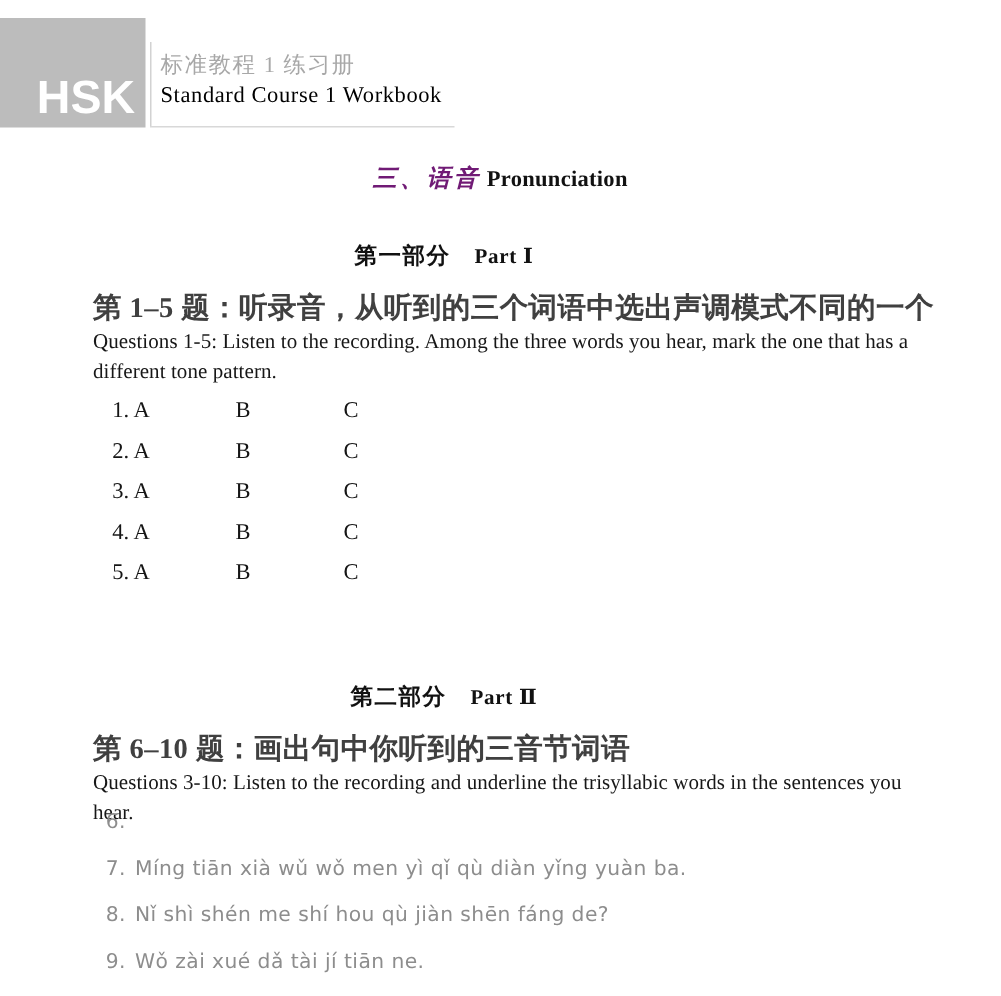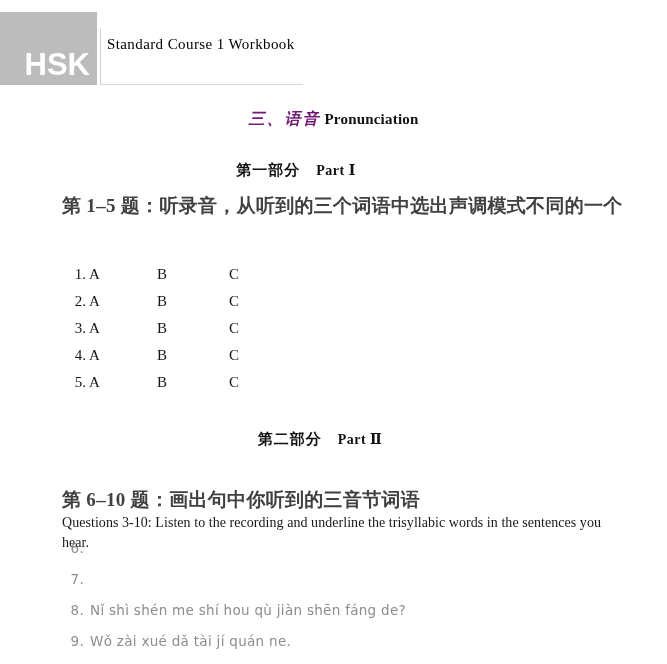--- a/index.html
+++ b/index.html
@@ -124,21 +124,21 @@
     color: #111;
   }
   .part-heading .en {
     font-size: 14px;
     font-weight: bold;
     margin-left: 12px;
     letter-spacing: 0.5px;
     color: #111;
   }
   #part-1-heading { top: 161px; }
-  #part-2-heading { top: 430px; padding-left: 24px; }
+  #part-2-heading { top: 455px; }
 
   
   .instruction {
     position: absolute;
     left: 62px;
     width: 566px;
   }
   .instruction .cn {
     font-size: 19px;
     font-weight: bold;
@@ -208,37 +208,39 @@
 </style>
 </head>
 <body>
 
 <div class="page-header">
   <div class="hsk-block">
     <div class="hsk-logo">HSK</div>
   </div>
   <div class="header-divider"></div>
   <div class="header-texts">
+    <div class="header-cn">标准教程 1  练习册</div>
     <div class="header-en">Standard Course 1  Workbook</div>
   </div>
   <div class="header-rule"></div>
 </div>
 
 <div class="chapter-title">
   <span class="cn">三、语音</span>
   <span class="en">Pronunciation</span>
 </div>
 
 <div class="part-heading" id="part-1-heading">
   <span class="cn">第一部分</span>
   <span class="en">Part Ⅰ</span>
 </div>
 
 <div class="instruction" id="instruction-1">
   <div class="cn">第 1–5 题：听录音，从听到的三个词语中选出声调模式不同的一个</div>
+  <div class="en">Questions 1-5: Listen to the recording. Among the three words you hear, mark the one that has a different tone pattern.</div>
 </div>
 
 <div class="options-list">
   <div class="option-row">
     <span class="num">1.</span>
     <span class="opt-a">A</span>
     <span class="opt-b">B</span>
     <span class="opt-c">C</span>
   </div>
   <div class="option-row">
@@ -276,22 +278,23 @@
   <div class="cn">第 6–10 题：画出句中你听到的三音节词语</div>
   <div class="en">Questions 3-10: Listen to the recording and underline the trisyllabic words in the sentences you hear.</div>
 </div>
 
 <div class="sentence-list">
   <div class="sentence-row">
     <span class="s-num">6.</span>
   </div>
   <div class="sentence-row">
     <span class="s-num">7.</span>
+    <span class="s-text">Míng tiān xià wǔ wǒ men yì qǐ qù diàn yǐng yuàn ba.</span>
   </div>
   <div class="sentence-row">
     <span class="s-num">8.</span>
     <span class="s-text">Nǐ shì shén me shí hou qù jiàn shēn fáng de?</span>
   </div>
   <div class="sentence-row">
     <span class="s-num">9.</span>
-    <span class="s-text">Wǒ zài xué dǎ tài jí quán ne.</span>
+    <span class="s-text">Wǒ zài xué dǎ tài jí tiān ne.</span>
   </div>
 </div>
 
 </body></html>

